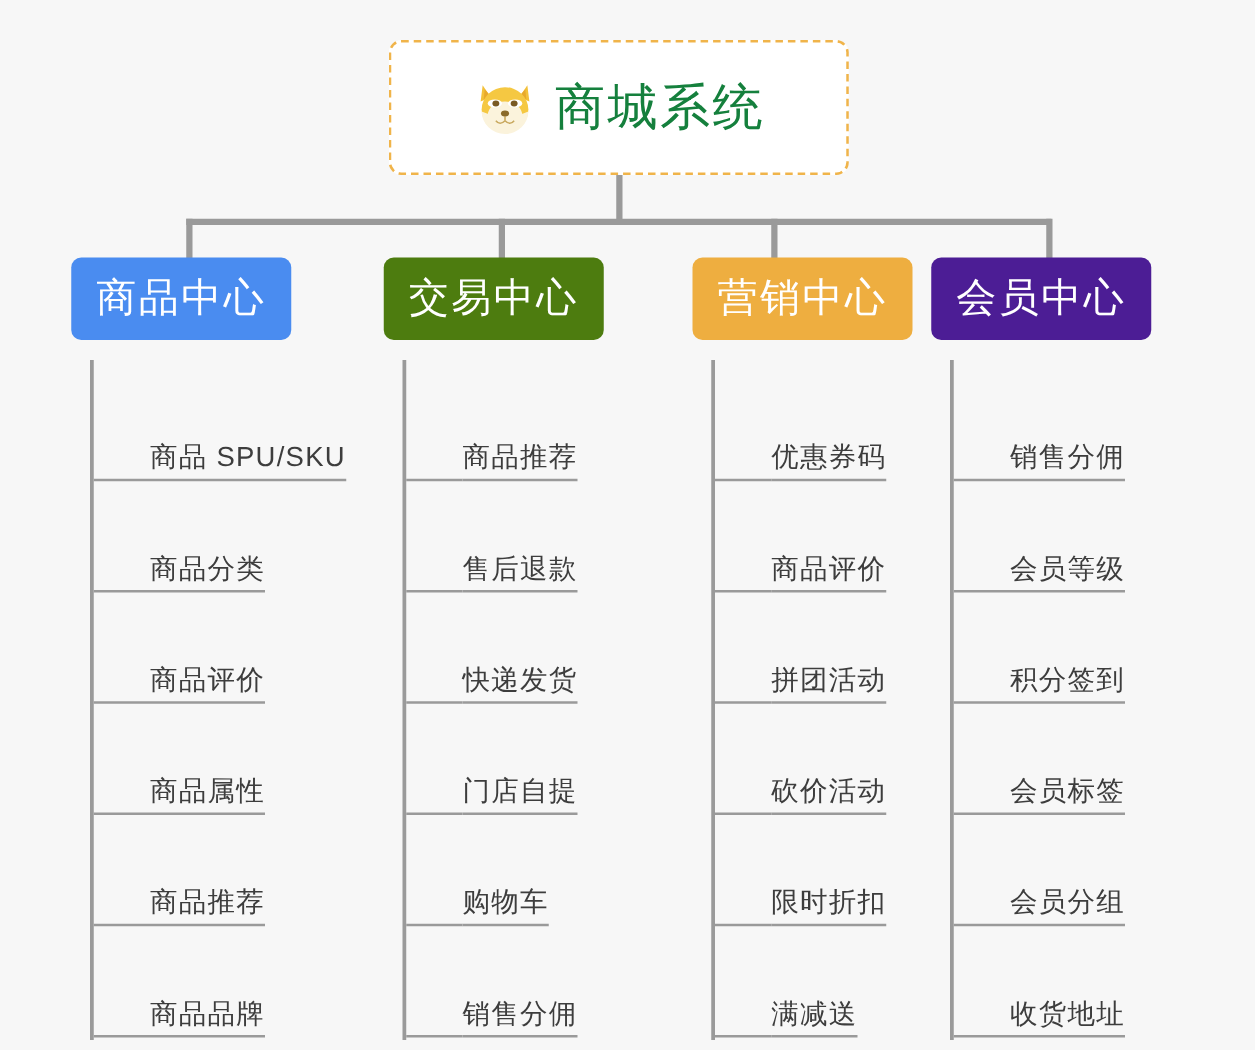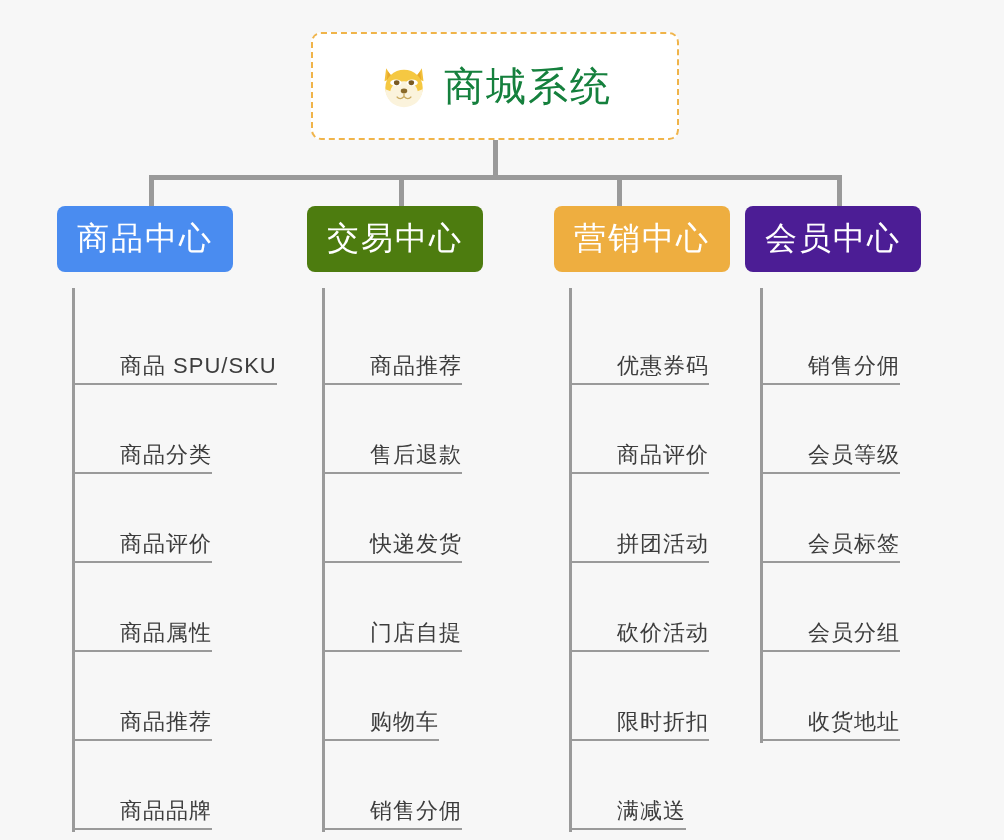--- a/index.html
+++ b/index.html
@@ -247,20 +247,23 @@
   <div class="col col-4">
     <div class="col-header" style="background:#4c1d95">会员中心</div>
     <div class="leaf-list">
       <div class="leaf">
           <span class="leaf-label">销售分佣</span>
         </div>
       <div class="leaf">
           <span class="leaf-label">会员等级</span>
         </div>
       <div class="leaf">
+          <span class="leaf-label">积分签到</span>
+        </div>
+      <div class="leaf">
           <span class="leaf-label">会员标签</span>
         </div>
       <div class="leaf">
           <span class="leaf-label">会员分组</span>
         </div>
       <div class="leaf">
           <span class="leaf-label">收货地址</span>
         </div>
     </div>
   </div>

